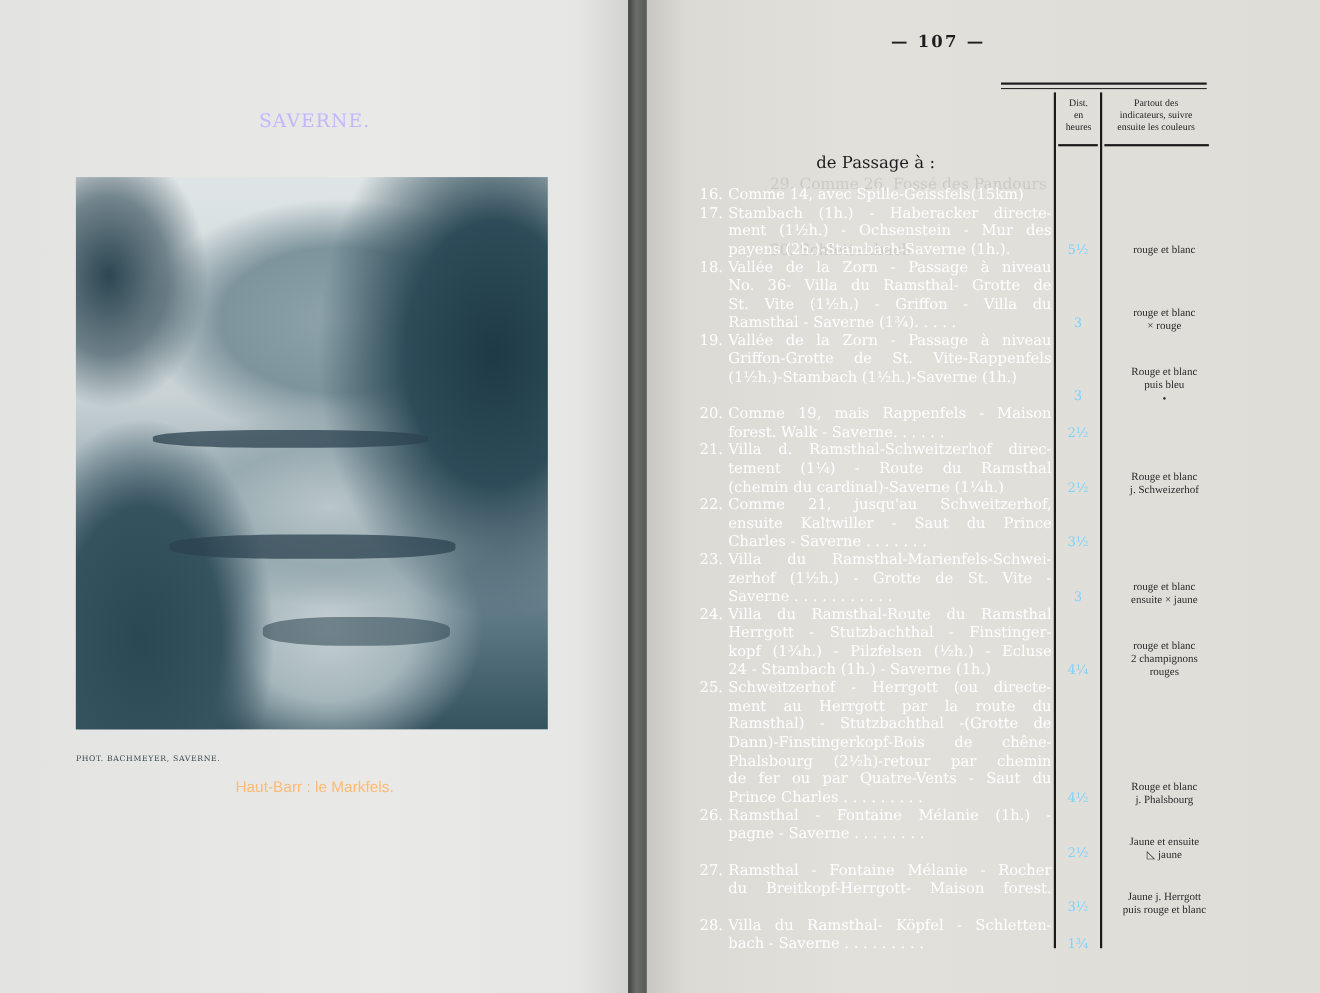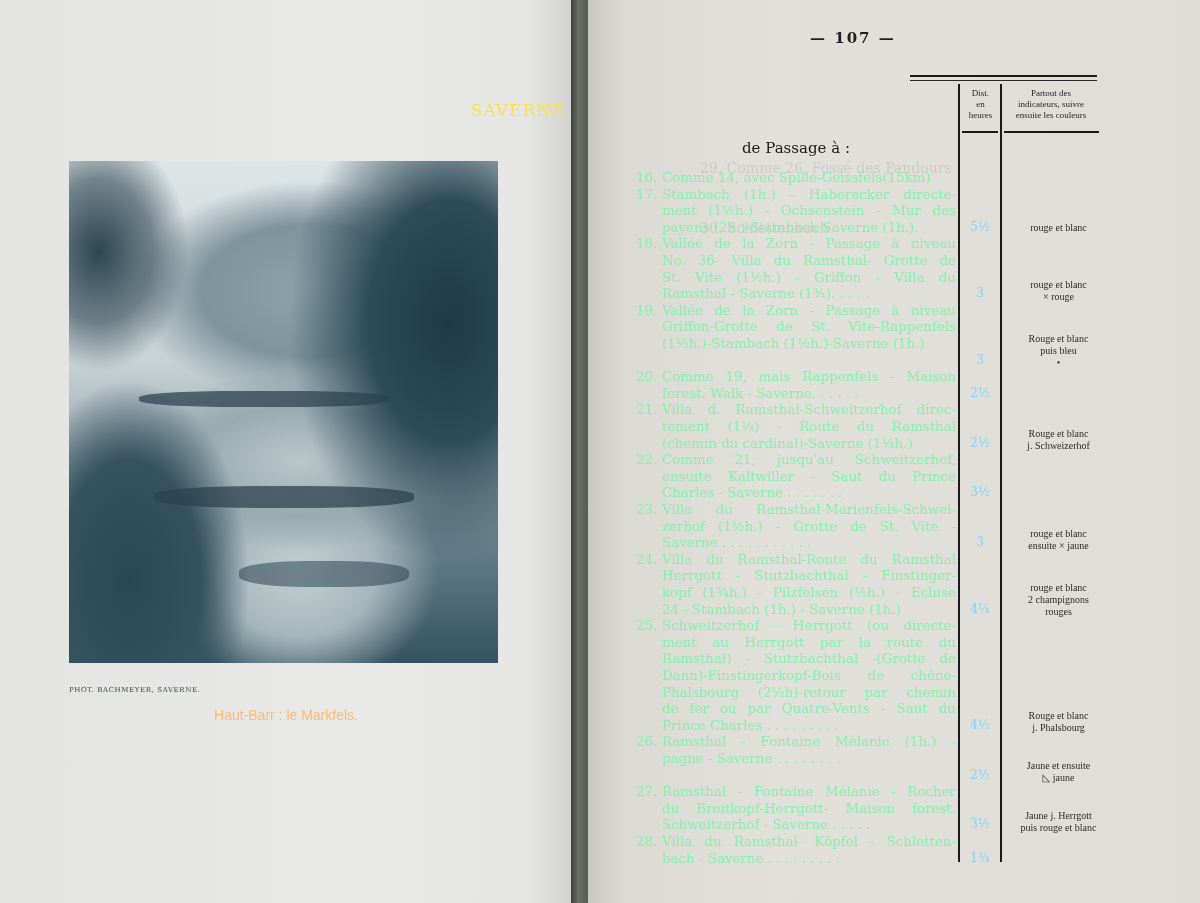--- a/index.html
+++ b/index.html
@@ -15,23 +15,23 @@
     }
     .gutter {
       position: absolute; left: 571px; top: 0; width: 17px; height: 903px;
       background: linear-gradient(90deg, #3f433f 0%, #6b6e68 45%, #575a55 100%);
     }
     .page-right {
       position: absolute; left: 588px; top: 0; width: 612px; height: 903px;
       background: linear-gradient(90deg, #c9c7c1 0%, #dcdad5 6%, #e2e0db 30%, #dfddd8 100%);
     }
     .title-left {
-      position: absolute; left: 0; width: 572px; top: 100px; text-align: right;
+      position: absolute; left: 0; width: 572px; top: 100px; text-align: center;
       font-family: "DejaVu Serif", serif; font-size: 17px; letter-spacing: 1px;
-      color: #fde047;
+      color: #c4b5fd;
     }
     .photo {
       position: absolute; left: 69px; top: 161px; width: 429px; height: 502px;
       background:
         radial-gradient(ellipse 90px 120px at 30px 90px, #2c4652 0%, rgba(44,70,82,0.6) 60%, transparent 100%),
         radial-gradient(ellipse 160px 240px at 380px 160px, #1f3a47 0%, #2d4b58 50%, transparent 100%),
         radial-gradient(ellipse 120px 200px at 60px 420px, #2a4754 0%, #35525f 60%, transparent 100%),
         radial-gradient(ellipse 180px 110px at 240px 130px, #8ea3ab 0%, #7d949c 60%, transparent 100%),
         radial-gradient(ellipse 170px 90px at 230px 300px, #b9c6ca 0%, #98abb1 60%, transparent 100%),
         radial-gradient(ellipse 140px 120px at 230px 410px, #c4cfd2 0%, #a5b6bb 55%, transparent 100%),
@@ -79,21 +79,21 @@
     .head-rule-2 { position: absolute; left: 1004px; top: 131px; width: 95px; height: 2px; background: #1a1a1a; }
 
     .section-title {
       position: absolute; left: 742px; top: 139px; font-size: 15px; color: #1b1b1b;
       font-family: "DejaVu Serif", serif;
     }
 
     .route {
       position: absolute; left: 636px; width: 320px;
       font-family: "DejaVu Serif", serif; font-size: 13.4px; line-height: 16.6px;
-      color: #86efac;
+      color: #ffffff;
     }
     .route .num { position: absolute; left: 0; top: 0; }
     .route .txt { margin-left: 26px; text-align: justify; }
     .route .txt span { display: block; white-space: nowrap; text-align-last: justify; text-align: justify; }
     .route .txt span.last { text-align-last: left; }
     .dist {
       position: absolute; left: 962px; width: 36px; text-align: center;
       font-family: "DejaVu Serif", serif; font-size: 12px; color: #7dd3fc;
     }
     .colors {
@@ -282,21 +282,20 @@
     <div class="dist" style="top: 767.6px;">2½</div>
     <div class="colors" style="top: 760.2px;">
       <span>Jaune et ensuite</span>
       <span>◺ jaune</span>
     </div>
     <div class="route" style="top: 784.2px;">
       <span class="num">27.</span>
       <div class="txt">
         <span>Ramsthal - Fontaine Mélanie - Rocher</span>
         <span>du Breitkopf-Herrgott- Maison forest.</span>
-        <span class="last">Schweitzerhof - Saverne .  .  .  .  .</span>
       </div>
     </div>
     <div class="dist" style="top: 817.4px;">3½</div>
     <div class="colors" style="top: 810px;">
       <span>Jaune j. Herrgott</span>
       <span>puis rouge et blanc</span>
     </div>
     <div class="route" style="top: 834px;">
       <span class="num">28.</span>
       <div class="txt">

